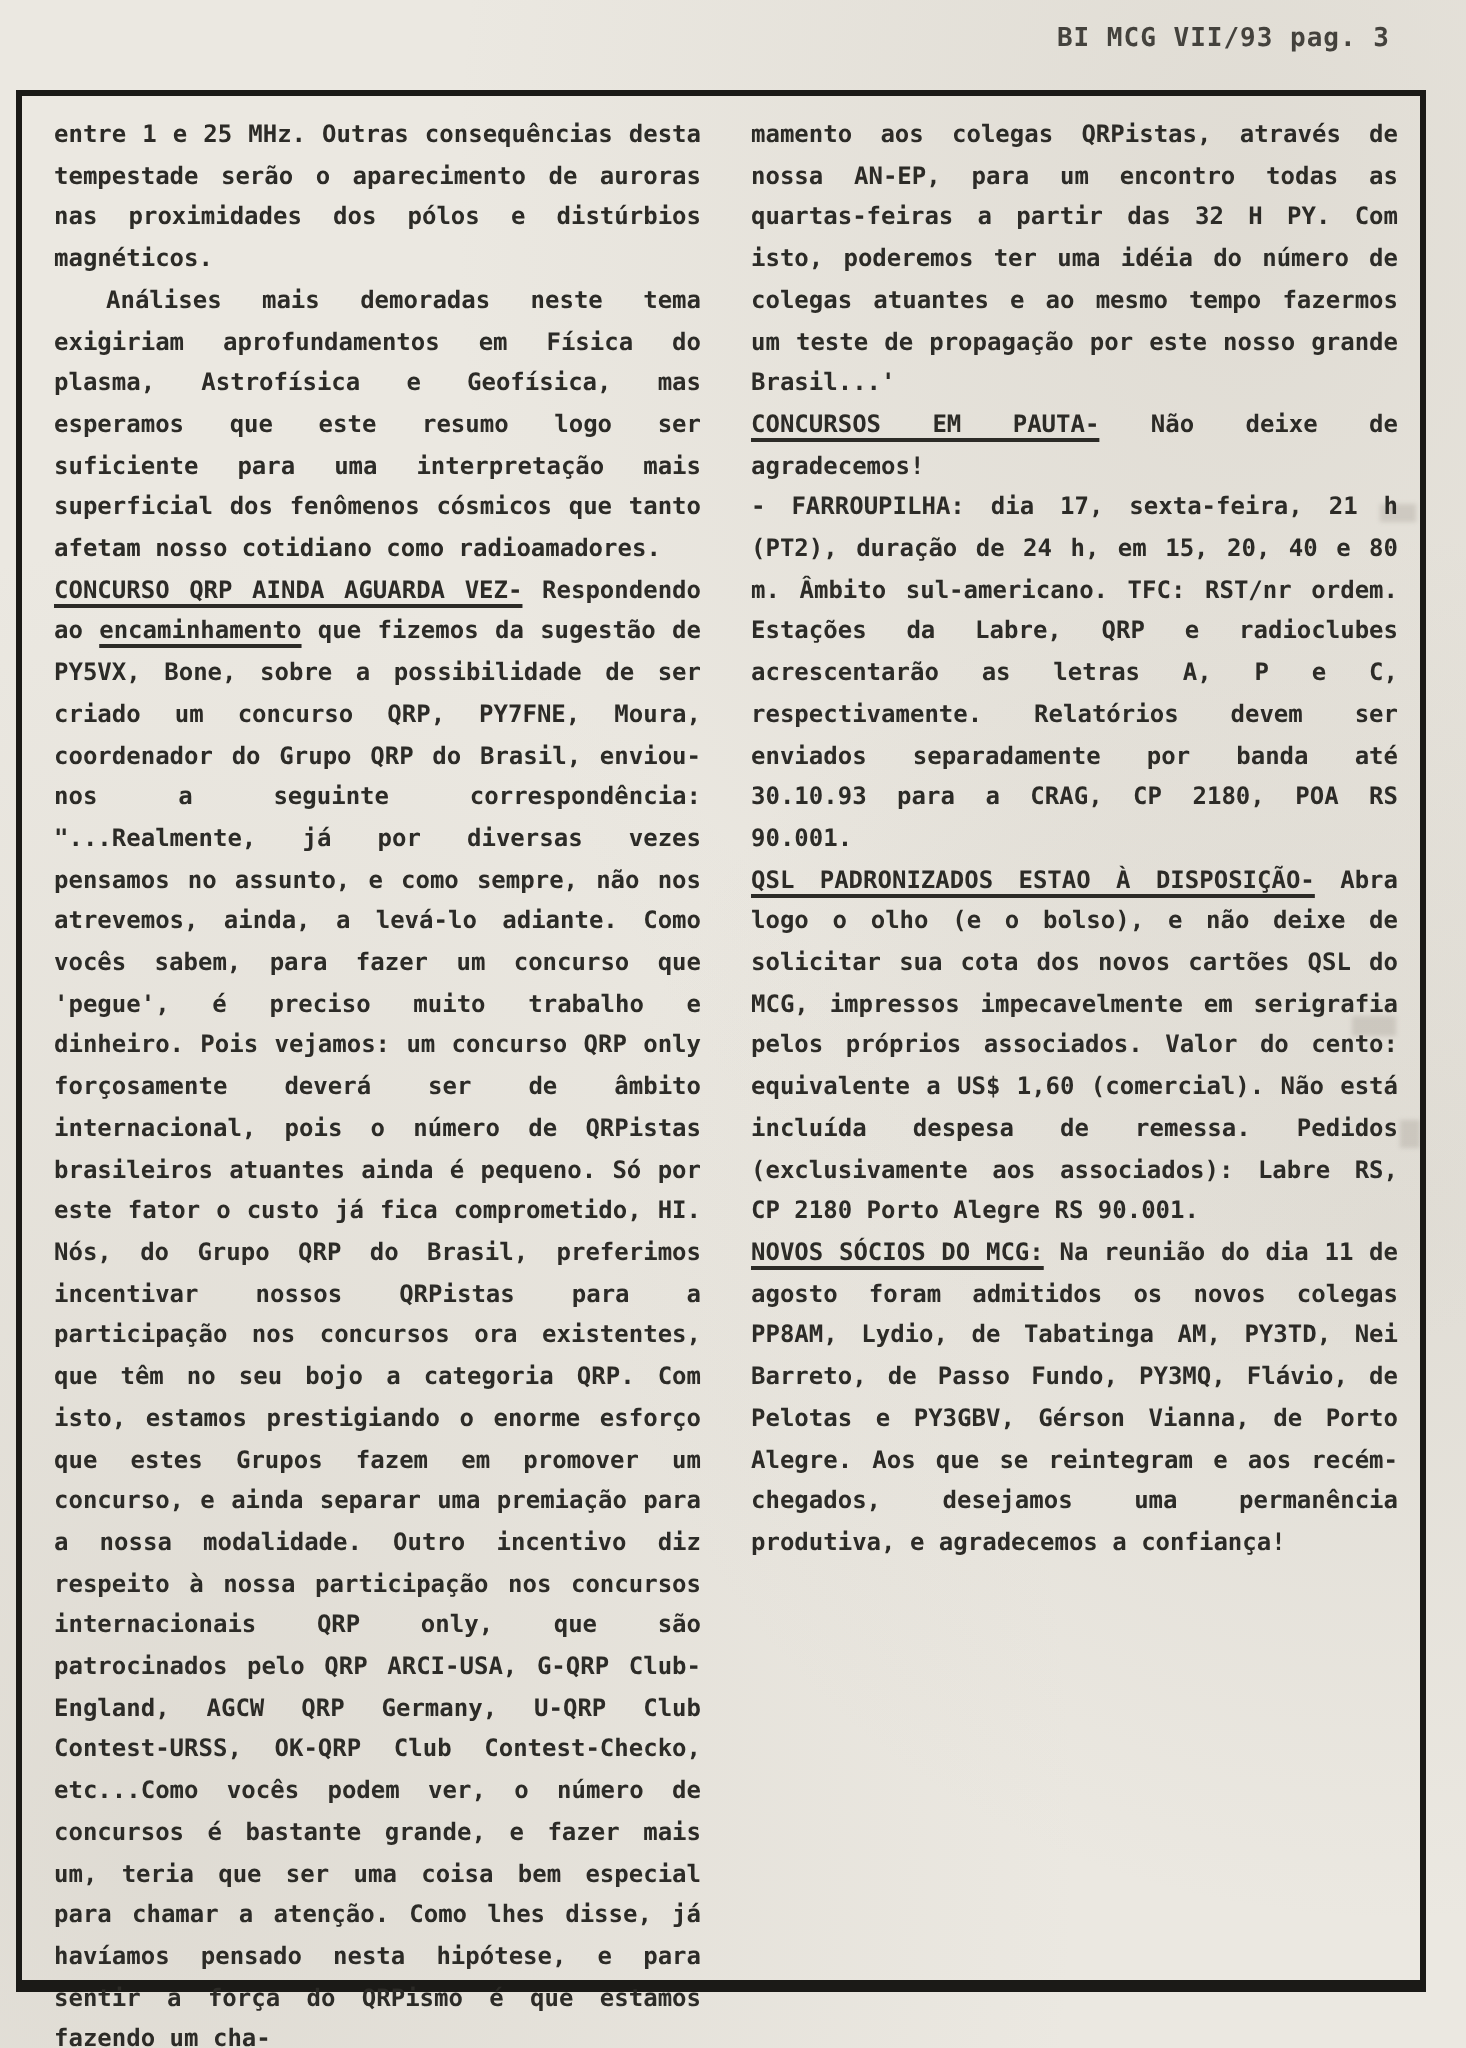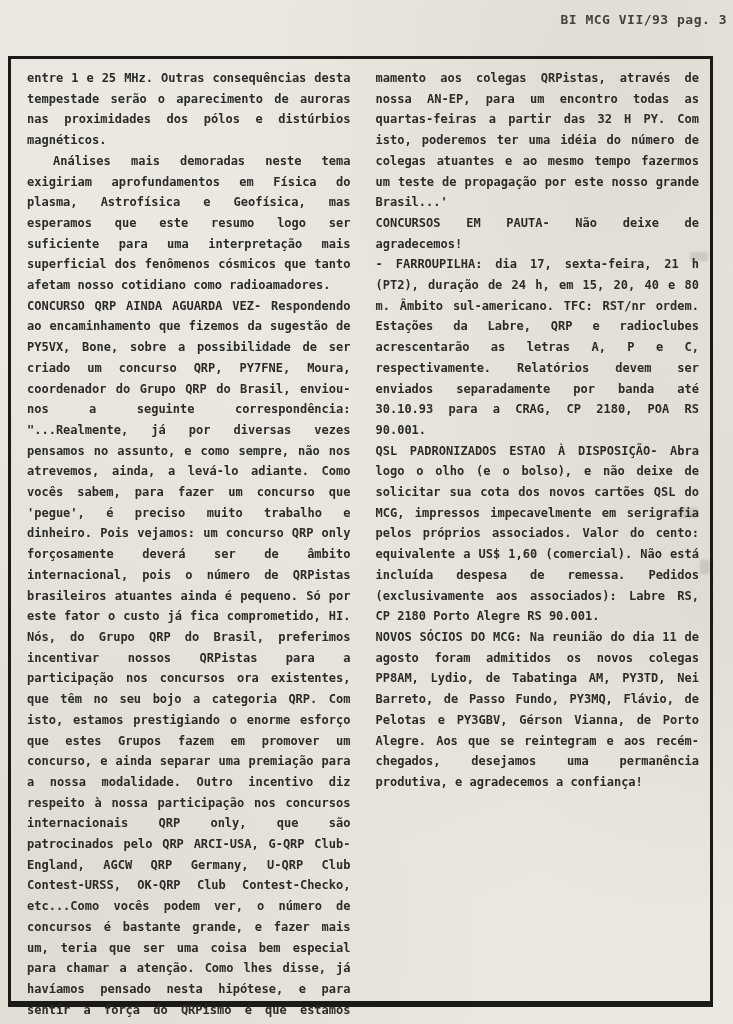--- a/index.html
+++ b/index.html
@@ -24,37 +24,35 @@
   .page-header {
     position: absolute;
     top: 12px;
     left: 0;
     width: 695px;
     text-align: right;
     font-size: 13px;
     font-weight: bold;
     letter-spacing: 0.5px;
     color: #44423d;
-    margin-left: 32px;
   }
 
   .content-frame {
     position: absolute;
     left: 8px;
     top: 45px;
     width: 705px;
     height: 951px;
     border: 3px solid #1b1a17;
     border-bottom-width: 6px;
     box-sizing: border-box;
     display: flex;
     gap: 25px;
     padding: 9px 11px 6px 16px;
     background: transparent;
-    margin-top: 11px;
   }
 
   .col {
     flex: 1 1 0;
     min-width: 0;
     font-size: 12px;
     line-height: 20.7px;
     font-weight: bold;
     text-align: justify;
     color: #2c2b27;
@@ -74,20 +72,21 @@
   }
   .footnote sup {
     font-size: 9px;
   }
 
   .section {
     margin-top: 19px;
   }
 
   .heading-underline {
+    text-decoration: underline;
     text-decoration-thickness: 1.5px;
     text-underline-offset: 3px;
   }
   .smudge-bar {
     position: absolute;
     background: rgba(150,145,133,0.28);
     filter: blur(1px);
     pointer-events: none;
   }
 </style>

